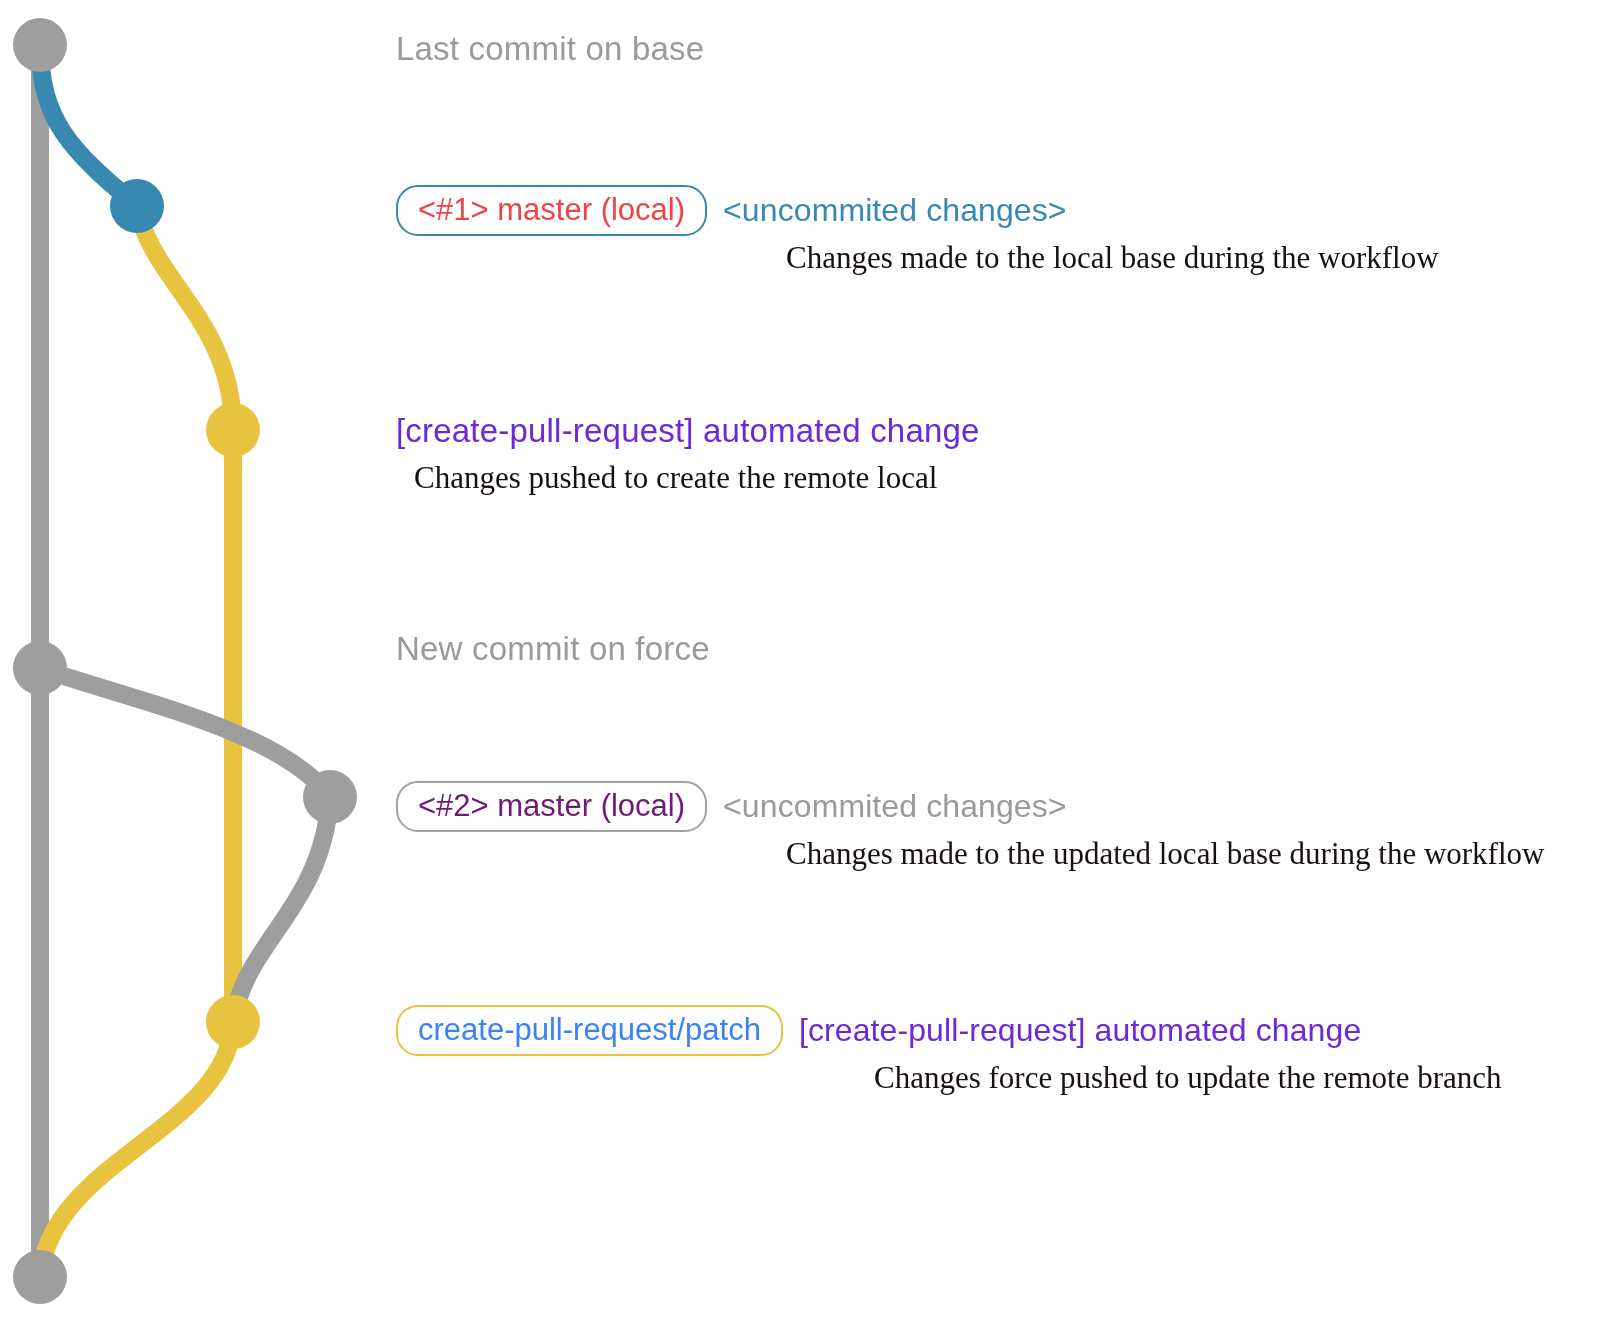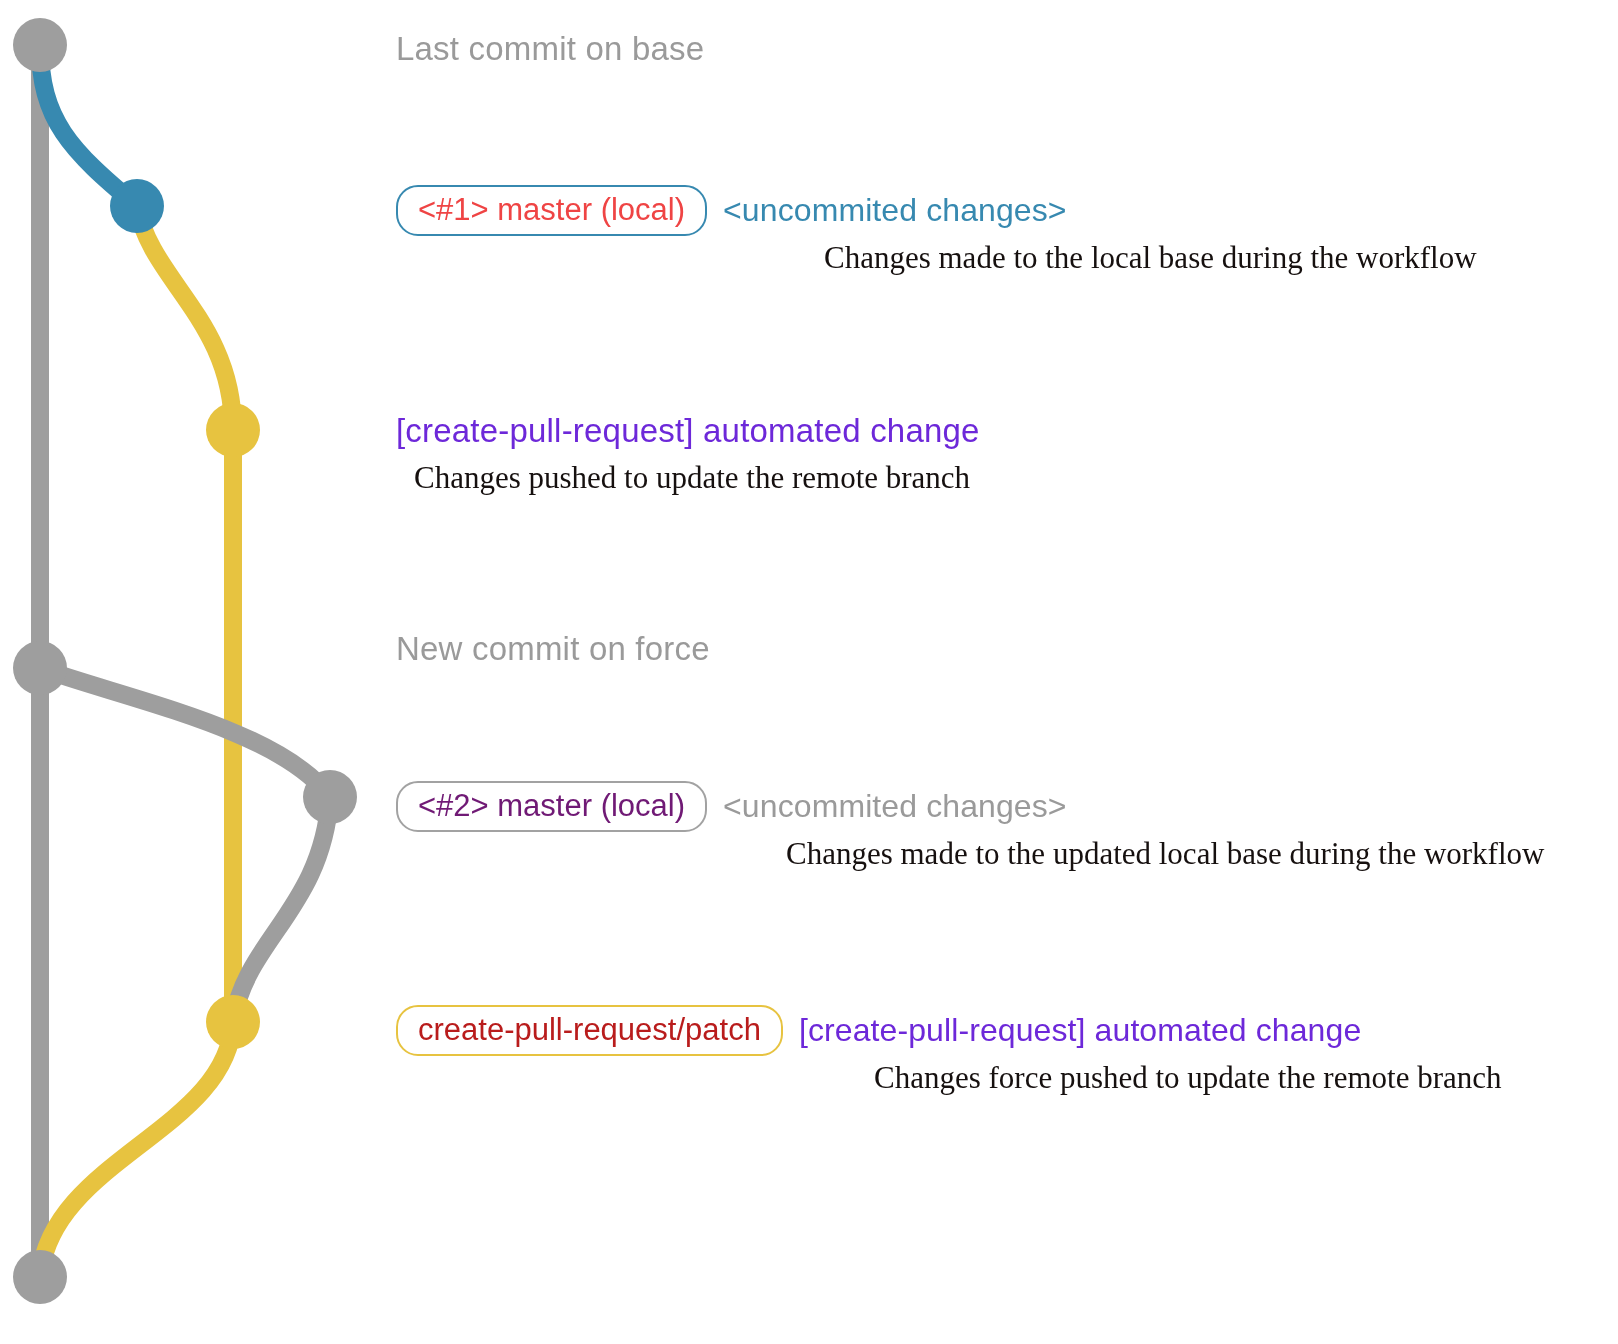--- a/index.html
+++ b/index.html
@@ -51,21 +51,21 @@
     border: 2px solid;
     border-radius: 22px;
     padding: 6px 20px 8px 20px;
     font-size: 31px;
     line-height: 1.08;
     background: #ffffff;
     box-sizing: border-box;
   }
   .badge-blue   { border-color: #3789b0; color: #ef4444; }
   .badge-gray   { border-color: #a2a2a2; color: #701a75; }
-  .badge-yellow { border-color: #e7c340; color: #b91c1c; }
+  .badge-yellow { border-color: #e7c340; color: #3b82f6; }
 
   .msg {
     font-family: "Liberation Sans", sans-serif;
     font-size: 32px;
     margin-left: 16px;
     letter-spacing: 0.1px;
   }
   .msg-blue   { color: #3789b0; }
   .msg-gray   { color: #9a9a9a; }
   .msg-yellow { color: #6d28d9; }
@@ -116,26 +116,26 @@
 <div class="annotations">
 
   <div class="ann-row" style="left:396px; top:30px;">
     <span class="plain-title title-gray">Last commit on base</span>
   </div>
 
   <div class="ann-row" style="left:396px; top:185px;">
     <span class="badge badge-blue">&lt;#1&gt; master (local)</span>
     <span class="msg msg-blue">&lt;uncommited changes&gt;</span>
   </div>
-  <div class="desc" style="left:824px; top:240px;text-align:center;">Changes made to the local base during the workflow</div>
+  <div class="desc" style="left:786px; top:240px;text-align:center;">Changes made to the local base during the workflow</div>
 
   <div class="ann-row" style="left:396px; top:412px;">
     <span class="plain-title msg-yellow" style="margin-left:0;">[create-pull-request] automated change</span>
   </div>
-  <div class="desc" style="left:414px; top:460px;">Changes pushed to update the remote branch</div>
+  <div class="desc" style="left:414px; top:460px;">Changes pushed to create the remote local</div>
 
   <div class="ann-row" style="left:396px; top:630px;">
     <span class="plain-title title-gray">New commit on force</span>
   </div>
 
   <div class="ann-row" style="left:396px; top:781px;">
     <span class="badge badge-gray">&lt;#2&gt; master (local)</span>
     <span class="msg msg-gray">&lt;uncommited changes&gt;</span>
   </div>
   <div class="desc" style="left:786px; top:836px;">Changes made to the updated local base during the workflow</div>

